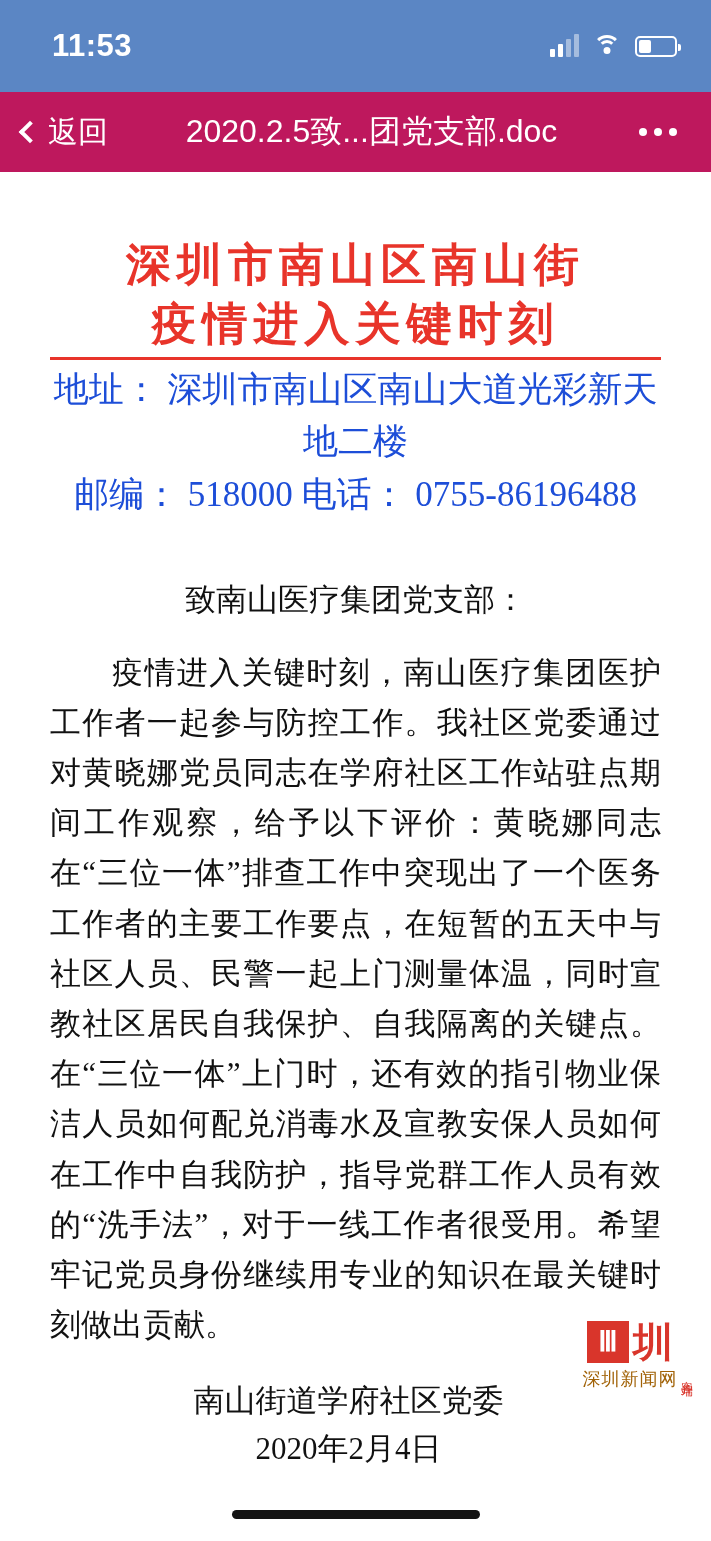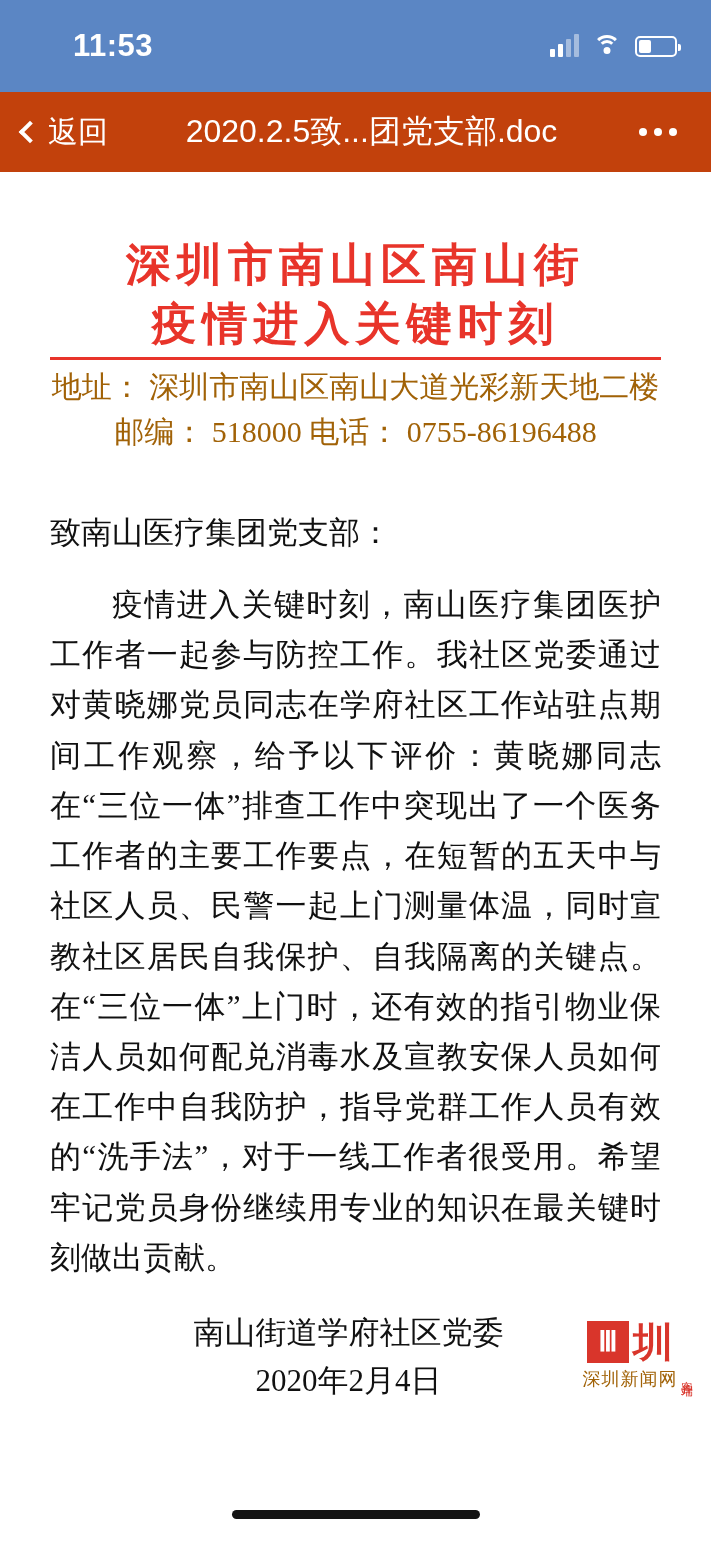--- a/index.html
+++ b/index.html
@@ -27,21 +27,20 @@
     display: flex;
     align-items: center;
     justify-content: space-between;
     padding: 0 34px 0 52px;
     flex: 0 0 auto;
   }
   .status-time {
     font-size: 31px;
     font-weight: bold;
     letter-spacing: 0.5px;
-    margin-left: 21px;
   }
   .status-right {
     display: flex;
     align-items: center;
     gap: 14px;
   }
   .signal {
     display: flex;
     align-items: flex-end;
     gap: 3px;
@@ -93,21 +92,21 @@
   }
   .battery .lvl {
     height: 100%;
     background: #ffffff;
     border-radius: 2px;
   }
 
   
   .navbar {
     height: 80px;
-    background: #c2410c;
+    background: #be185d;
     color: #ffffff;
     display: flex;
     align-items: center;
     padding: 0 30px 0 22px;
     flex: 0 0 auto;
   }
   .nav-back {
     display: flex;
     align-items: center;
     gap: 8px;
@@ -163,35 +162,35 @@
     letter-spacing: 6px;
     font-family: "Liberation Serif", serif;
   }
   .letterhead .l2 { position: relative; display: block; }
   .hr-red {
     border: none;
     border-top: 3px solid #e8342a;
     margin: 2px 0 4px 0;
   }
   .addr {
-    color: #a16207;
+    color: #1d4ed8;
     text-align: center;
-    font-size: 30px;
+    font-size: 35px;
     line-height: 1.5;
     font-family: "Liberation Serif", serif;
   }
 
   .body-text {
     margin-top: 54px;
     color: #111111;
     font-size: 31px;
     line-height: 1.62;
     font-family: "Liberation Serif", serif;
   }
-  .salutation { margin-bottom: 22px; }
+  .salutation { margin-bottom: 22px; text-align: center; }
   .para { text-align: justify; text-justify: inter-ideograph; }
   .para::first-line { }
   .indent { text-indent: 2em; }
   .signoff {
     margin-top: 26px;
     text-align: right;
     line-height: 1.55;
   }
   .signoff div { padding-right: 14px; text-align: center; }
 

